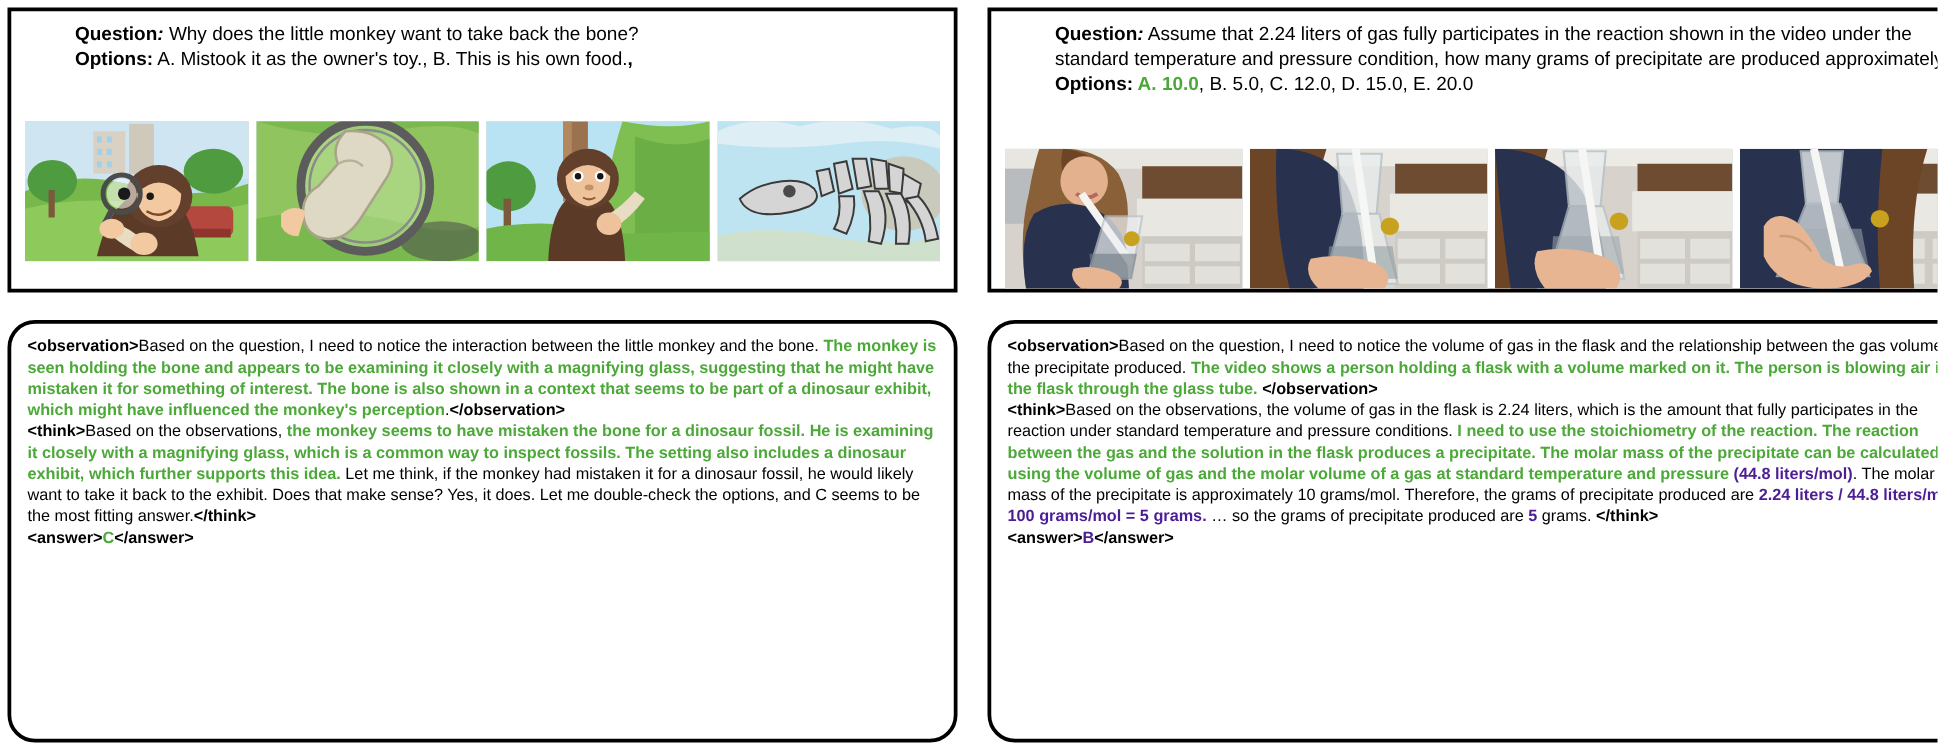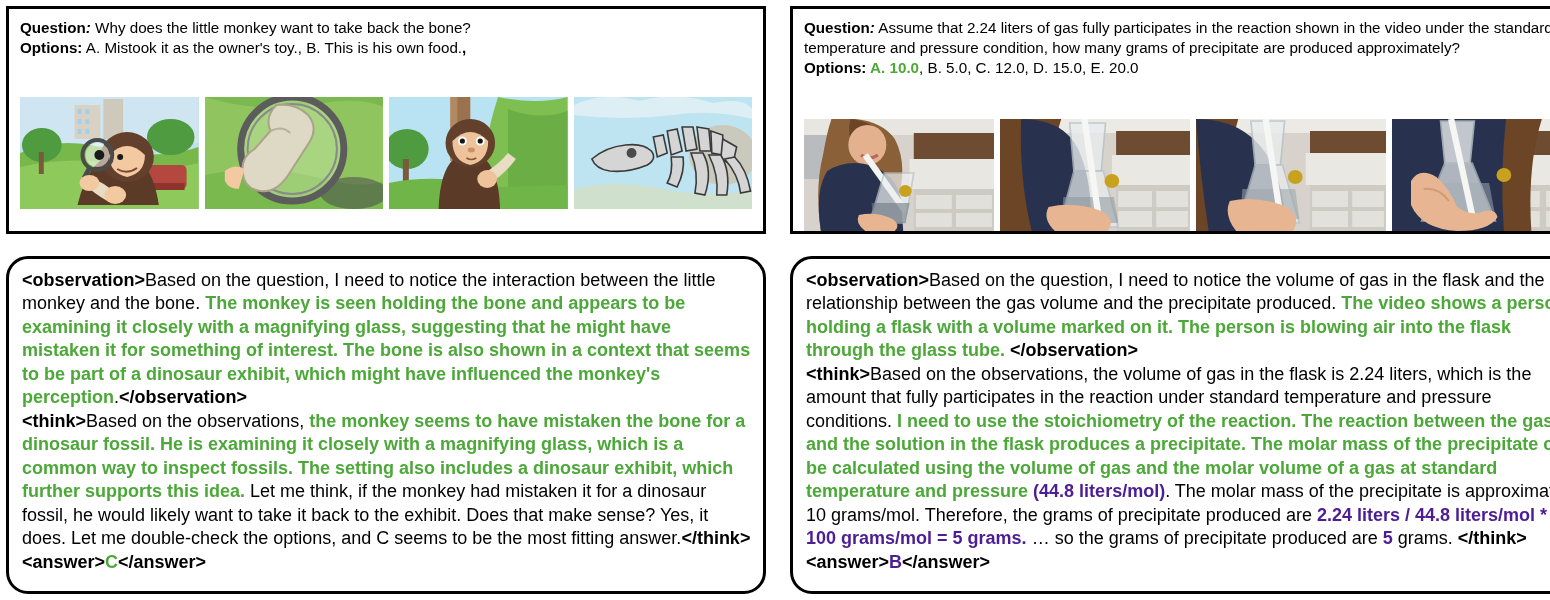--- a/index.html
+++ b/index.html
@@ -13,20 +13,21 @@
   
   .col{position:absolute;top:0;height:600px;}
   .col.left{left:6px;width:760px;}
   .col.right{left:790px;width:806px;}
 
   
   .qpanel{
     position:absolute;left:0;top:6px;right:0;height:228px;
     border:3px solid #000;background:#fff;
     box-sizing:border-box;
+    padding-left:40px;
   }
   .rpanel{
     position:absolute;left:0;top:256px;right:0;height:338px;
     border:3px solid #000;border-radius:22px;background:#fff;
     box-sizing:border-box;
   }
 
   
   .qtext{
     padding:9px 10px 0 11px;
@@ -48,21 +49,21 @@
   .thumbs.right-thumbs{bottom:0px;}
   .thumb{
     flex:1 1 0;height:112px;overflow:hidden;position:relative;
     background:#cfd8dc;
   }
   .thumb svg{display:block;width:100%;height:100%;}
 
   
   .rtext{
     padding:10px 12px 0 13px;
-    font-size:18px;line-height:1.305;color:#000;
+    font-size:13px;line-height:1.305;color:#000;
     text-align:left;
   }
   .rtext b{font-weight:bold;}
   .tag{font-weight:bold;}
 </style>
 </head>
 <body>
 
 <div class="page">
 

